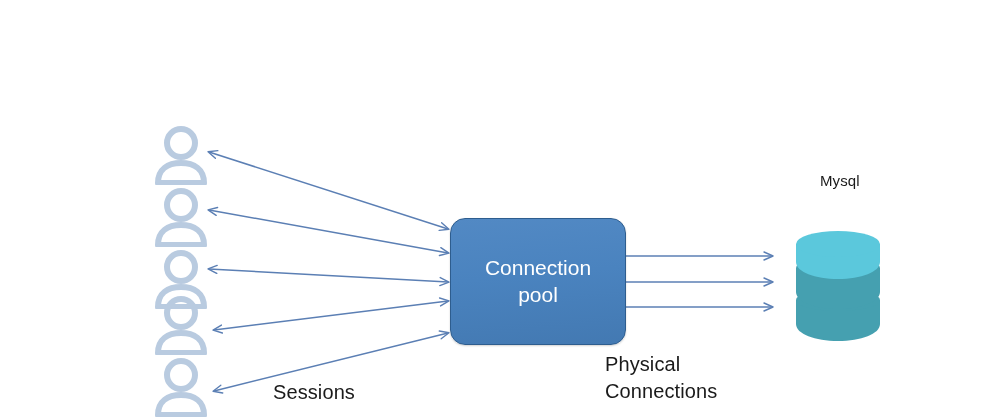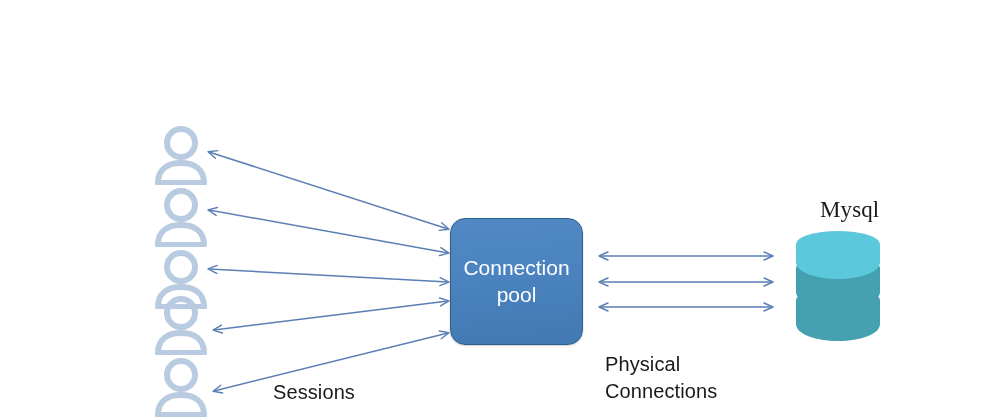--- a/index.html
+++ b/index.html
@@ -36,31 +36,30 @@
   #sessions-label {
     left: 273px;
     top: 379px;
   }
   #physical-connections-label {
     left: 605px;
     top: 351px;
   }
   #mysql-label {
     left: 820px;
-    top: 194px;
-    font-size: 23px;
-    font-family: Liberation Serif, serif;
+    top: 171px;
+    font-size: 15px;
   }
 
   
   #connection-pool-box {
     position: absolute;
     left: 450px;
     top: 218px;
-    width: 133px;
+    width: 176px;
     height: 127px;
     border-radius: 15px;
     background: linear-gradient(175deg, #5289c4 0%, #4a83bf 45%, #4379b2 100%);
     border: 1.5px solid #2e5d8e;
     box-sizing: border-box;
     display: flex;
     align-items: center;
     justify-content: center;
     box-shadow: 0 1px 2px rgba(0,0,0,.18);
   }

